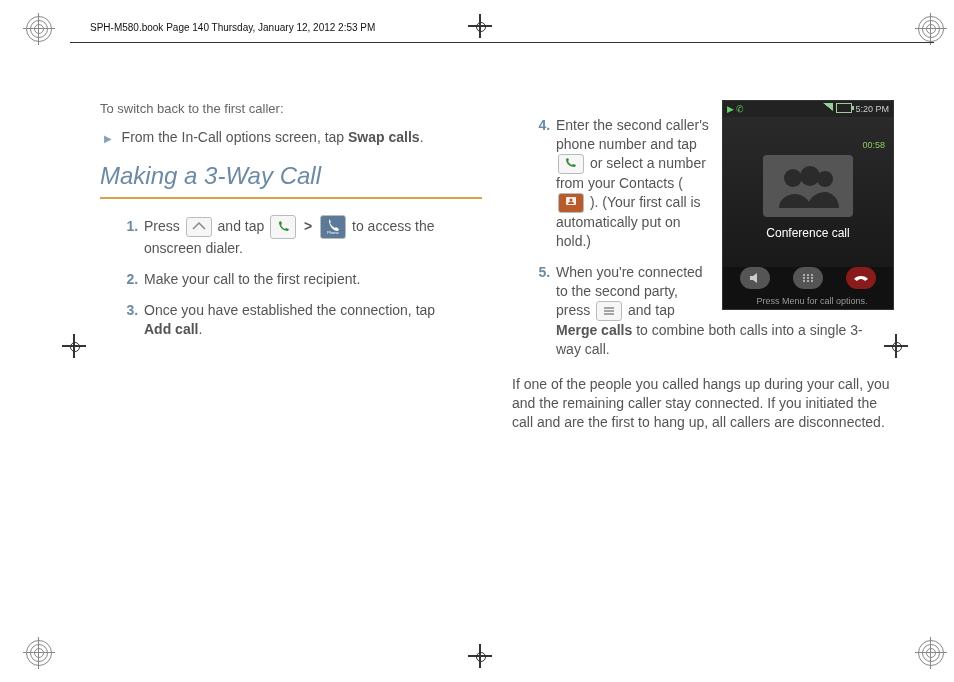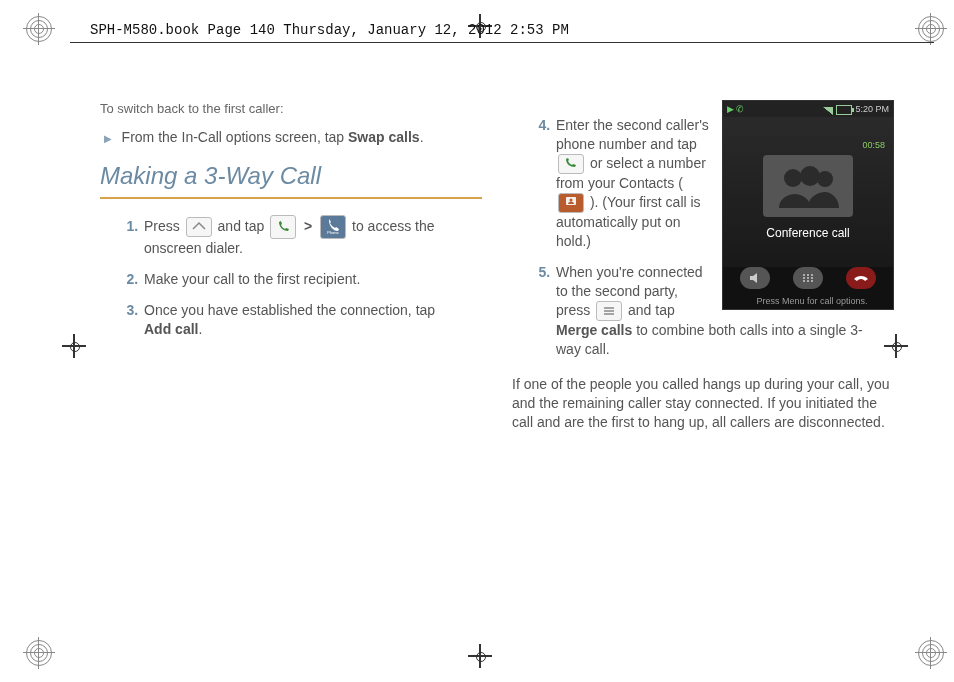--- a/index.html
+++ b/index.html
@@ -12,21 +12,21 @@
   .cross .dot{position:absolute;left:8px;top:8px;width:8px;height:8px;border:1px solid #333;border-radius:50%}
   .target{position:absolute;width:26px;height:26px}
   .target span{position:absolute;border:1px solid #888;border-radius:50%}
   .target .r1{left:0;top:0;width:24px;height:24px}
   .target .r2{left:4px;top:4px;width:16px;height:16px}
   .target .r3{left:8px;top:8px;width:8px;height:8px}
   .target:before,.target:after{content:"";position:absolute;background:#888}
   .target:before{left:12px;top:-3px;width:1px;height:32px}
   .target:after{top:12px;left:-3px;height:1px;width:32px}
   .hline{position:absolute;left:70px;right:20px;height:1px;background:#333}
-  .runhead{position:absolute;left:90px;top:22px;font-family:Liberation Mono, monospace;font-size:14px;color:#111}
+  .runhead{position:absolute;left:90px;top:22px;font-family:Liberation Sans, sans-serif;font-size:10px;color:#111}
   .content{position:absolute;left:100px;right:60px;top:100px;bottom:90px;display:flex;gap:30px;font-size:14px;line-height:1.35;color:#555}
   .col{flex:1;min-width:0}
   .lead{font-size:13px;color:#666;margin:0 0 10px 0}
   .bullet{margin:0 0 14px 0;padding-left:20px;text-indent:-16px;color:#555}
   .bullet .tri{color:#8aa3b8;font-size:10px;padding-right:6px}
   h2.section{font-family:Arial,sans-serif;font-style:italic;font-weight:400;font-size:24px;color:#6b8aa3;margin:6px 0 4px 0}
   .rule{height:2px;background:#d7a24a;margin:2px 0 12px 0}
   p{margin:0 0 10px 0}
   ol{margin:16px;padding-left:26px}
   li{margin:0 0 12px 0;padding-left:2px}
@@ -36,21 +36,21 @@
   .iconbox svg{position:absolute;inset:0;margin:auto}
   .ib-tall{height:22px;width:24px}
   .ib-small{width:24px;height:18px}
   .footer{position:absolute;left:100px;bottom:90px;font-size:13px;color:#555}
   .footer .pg{font-style:italic;font-weight:400;margin-right:22px}
   .footer .sec{font-style:italic;color:#666}
   
   .phone{float:right;width:170px;height:208px;background:#111;margin:0 0 6px 10px;border:1px solid #333;font-size:10px;color:#ddd;position:relative}
   .statusbar{height:16px;background:#222;display:flex;align-items:center;justify-content:space-between;padding:0 4px;font-size:9px;color:#ccc}
   .statusbar .l{display:flex;gap:2px;align-items:center}
-  .statusbar .r{display:flex;gap:3px;align-items:flex-end}
+  .statusbar .r{display:flex;gap:3px;align-items:flex-start}
   .sig{width:10px;height:8px;background:linear-gradient(to top right,transparent 48%,#9c9 52%)}
   .batt{width:14px;height:8px;border:1px solid #9c9;position:relative}
   .batt:after{content:"";position:absolute;right:-3px;top:2px;width:2px;height:4px;background:#9c9}
   .callarea{position:absolute;top:16px;left:0;right:0;bottom:42px;background:linear-gradient(#2a2a2a,#191919);display:flex;flex-direction:column;align-items:center;justify-content:center}
   .avatar{width:90px;height:62px;background:#555;border-radius:4px;display:flex;align-items:center;justify-content:center}
   .conft{margin-top:8px;color:#fff;font-size:12px}
   .btnrow{position:absolute;left:0;right:0;bottom:18px;height:26px;display:flex;justify-content:space-around;align-items:center;padding:0 6px}
   .rbtn{width:30px;height:22px;border-radius:11px;display:flex;align-items:center;justify-content:center;font-size:11px}
   .b-mute{background:#555;color:#ccc}
   .b-sp{background:#555;color:#ccc}

